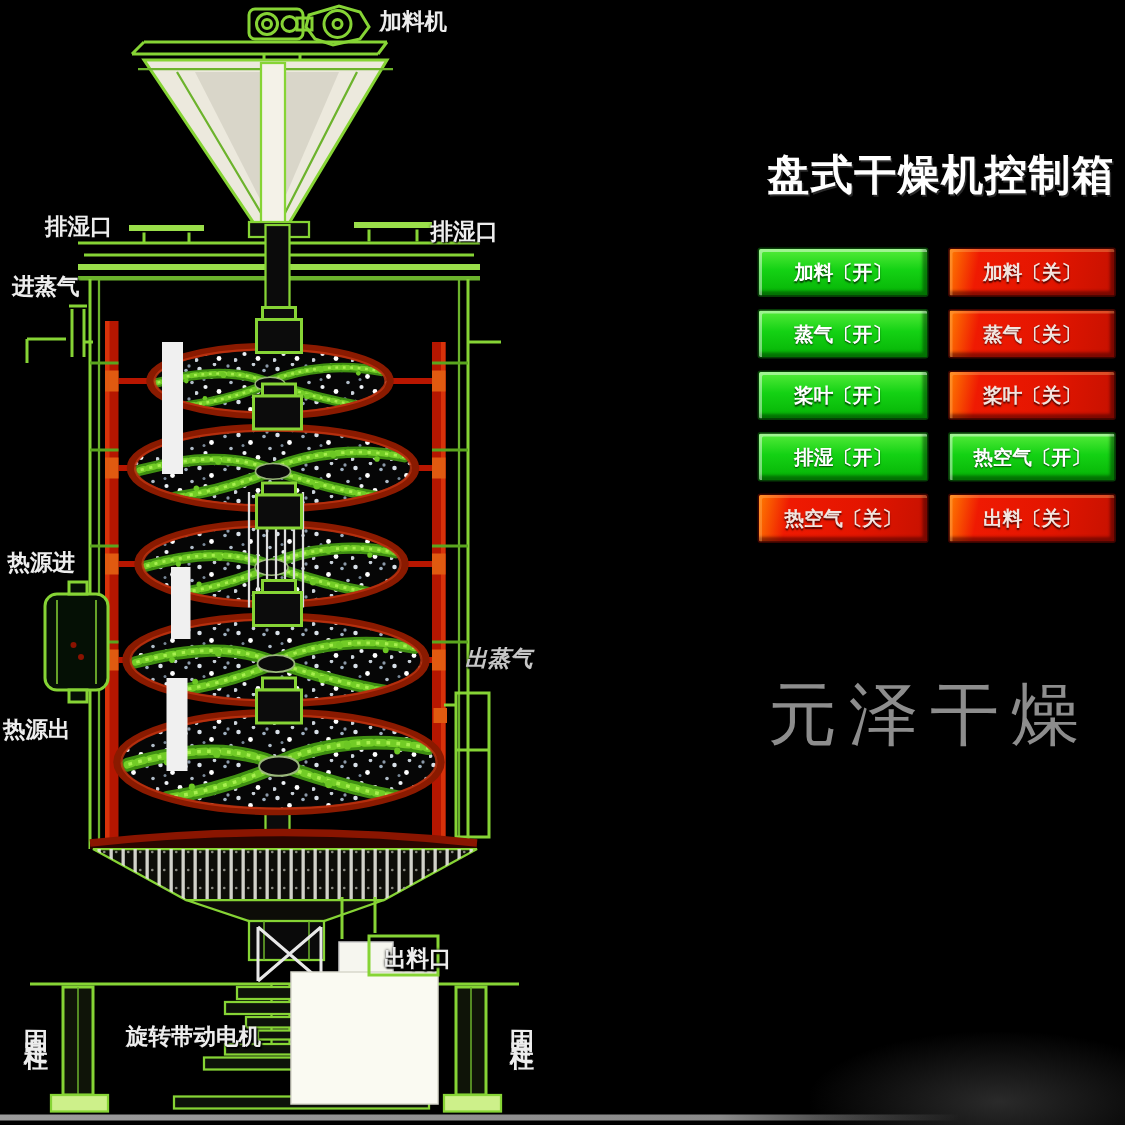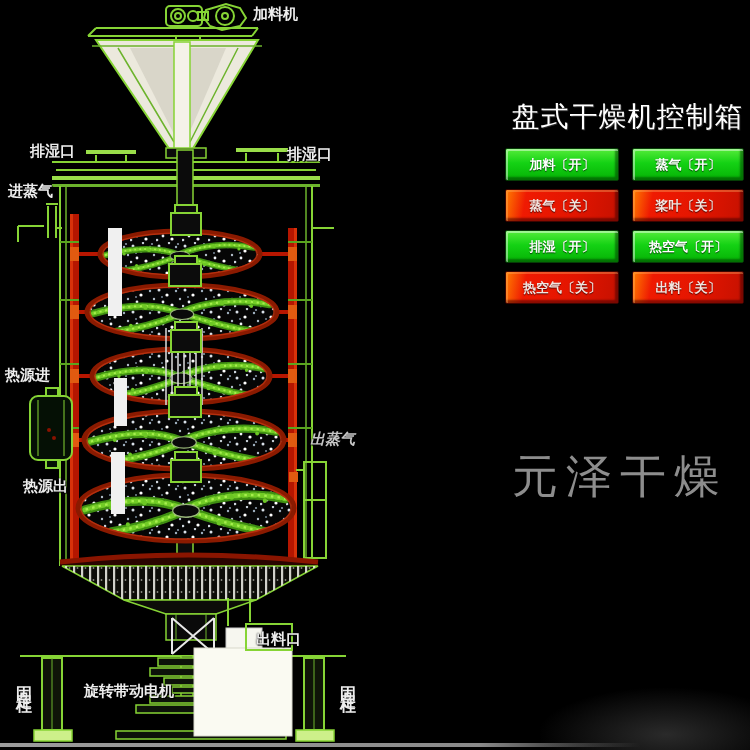--- a/index.html
+++ b/index.html
@@ -4,23 +4,23 @@
 <style>
   html,body{margin:0;padding:0;background:#000;}
   #stage{position:relative;width:750px;height:750px;background:#000;overflow:hidden;
          font-family:"DejaVu Sans","Liberation Sans",sans-serif;}
   svg{position:absolute;left:0;top:0;}
   .lbl{position:absolute;color:#ededed;font-size:15px;font-weight:bold;white-space:nowrap;
        text-shadow:0 0 2px #000,1px 1px 1px #000;line-height:1;}
   .lbl.dim{color:#c6c6c6;font-style:italic;}
   .lbl.vertical{writing-mode:vertical-rl;letter-spacing:5px;font-size:16px;}
   .panel{position:absolute;left:505px;top:101px;width:245px;}
-  .panel-title{font-size:28px;font-weight:normal;color:#ffffff;text-align:center;white-space:nowrap;
+  .panel-title{font-size:28px;font-weight:bold;color:#ffffff;text-align:center;white-space:nowrap;
                letter-spacing:1px;text-shadow:1px 1px 0 #2a2a2a;line-height:32px;}
-  .btn-grid{margin-top:15px;display:grid;grid-template-columns:114px 112px;column-gap:13px;row-gap:8px;}
+  .btn-grid{margin-top:32px;display:grid;grid-template-columns:114px 112px;column-gap:13px;row-gap:8px;}
   .btn{height:31px;display:flex;align-items:center;justify-content:center;
        font-size:13px;font-weight:bold;border-radius:2px;cursor:pointer;white-space:nowrap;}
   .btn.on{background:linear-gradient(180deg,#55ec3a 0%,#14d214 45%,#05b205 100%);
        border:1px solid #063d06;color:#ffffff;text-shadow:0 1px 1px #064006;
        box-shadow:inset 2px 2px 0 rgba(255,255,255,.45),inset -3px -3px 2px rgba(0,60,0,.55),1px 2px 2px #000;}
   .btn.off{background:linear-gradient(100deg,#ff7c00 0%,#ef1a02 18%,#e31500 60%,#c61100 100%);
        border:1px solid #3d0400;color:#f2e4de;text-shadow:0 1px 1px #4d0500;
        box-shadow:inset 2px 2px 0 rgba(255,190,110,.35),inset -3px -3px 2px rgba(60,0,0,.55),1px 2px 2px #000;}
   .watermark{position:absolute;left:512px;top:446px;font-size:46px;color:#8d8d8d;
        letter-spacing:8px;white-space:nowrap;}
@@ -288,33 +288,35 @@
       <path d="M314 658 V730" stroke="#6cb32c" stroke-width="1"></path>
       <rect x="296" y="730" width="38" height="11" fill="#cdf08a" stroke="#86d435" stroke-width="1.5"></rect>
     </g>
   </svg>
 
   <div class="lbl" style="left:253px;top:7px">加料机</div>
   <div class="lbl" style="left:30px;top:144px">排湿口</div>
   <div class="lbl" style="left:287px;top:147px">排湿口</div>
   <div class="lbl" style="left:8px;top:184px">进蒸气</div>
   <div class="lbl" style="left:5px;top:368px">热源进</div>
-  <div class="lbl" style="left:23px;top:479px">热源出</div>
+  <div class="lbl" style="left:2px;top:479px">热源出</div>
   <div class="lbl dim" style="left:310px;top:432px">出蒸气</div>
   <div class="lbl" style="left:256px;top:632px">出料口</div>
   <div class="lbl" style="left:84px;top:684px">旋转带动电机</div>
   <div class="lbl vertical" style="left:16px;top:674px">固定柱</div>
   <div class="lbl vertical" style="left:340px;top:674px">固定柱</div>
 
   <div class="panel">
     <div class="panel-title">盘式干燥机控制箱</div>
     <div class="btn-grid">
       <div class="btn on">加料〔开〕</div>
+      <div class="btn off">加料〔关〕</div>
       <div class="btn on">蒸气〔开〕</div>
       <div class="btn off">蒸气〔关〕</div>
+      <div class="btn on">桨叶〔开〕</div>
       <div class="btn off">桨叶〔关〕</div>
       <div class="btn on">排湿〔开〕</div>
       <div class="btn on">热空气〔开〕</div>
       <div class="btn off">热空气〔关〕</div>
       <div class="btn off">出料〔关〕</div>
     </div>
   </div>
 
   <div class="watermark">元泽干燥</div>
   <div class="ground"></div>

